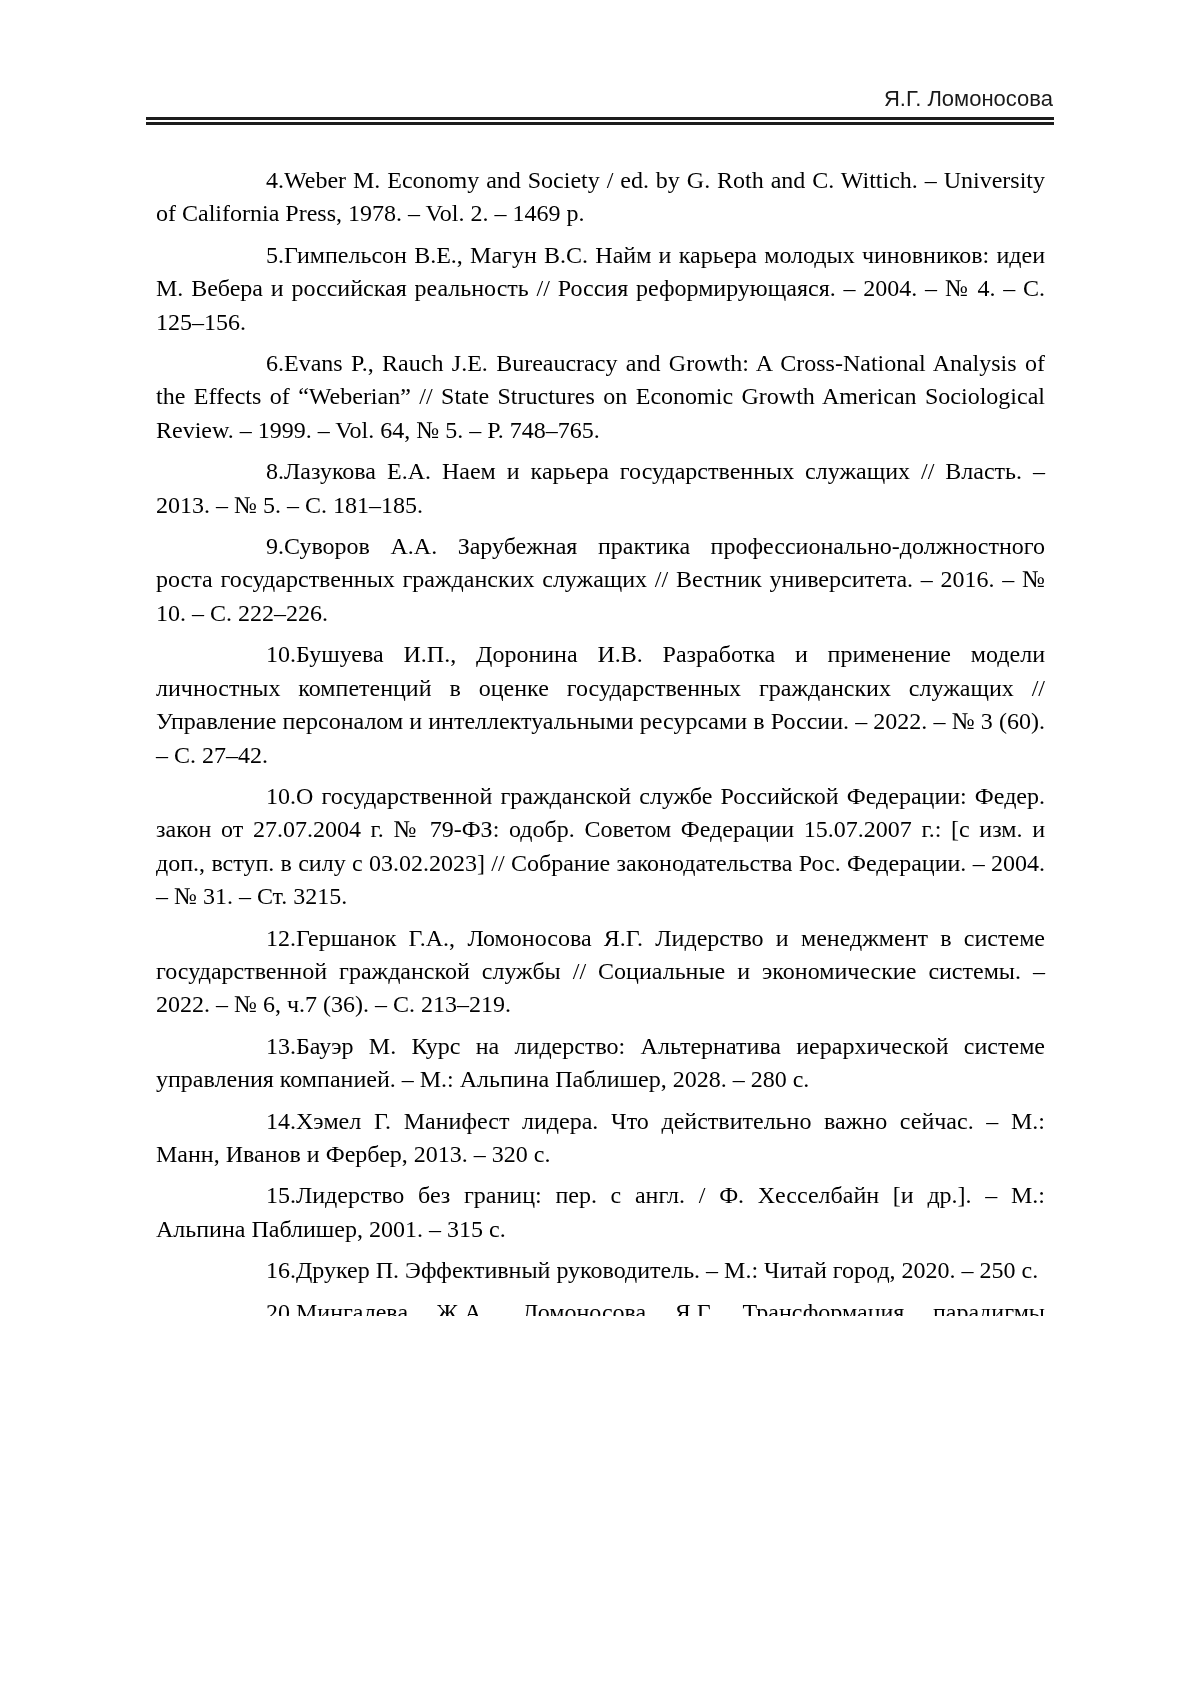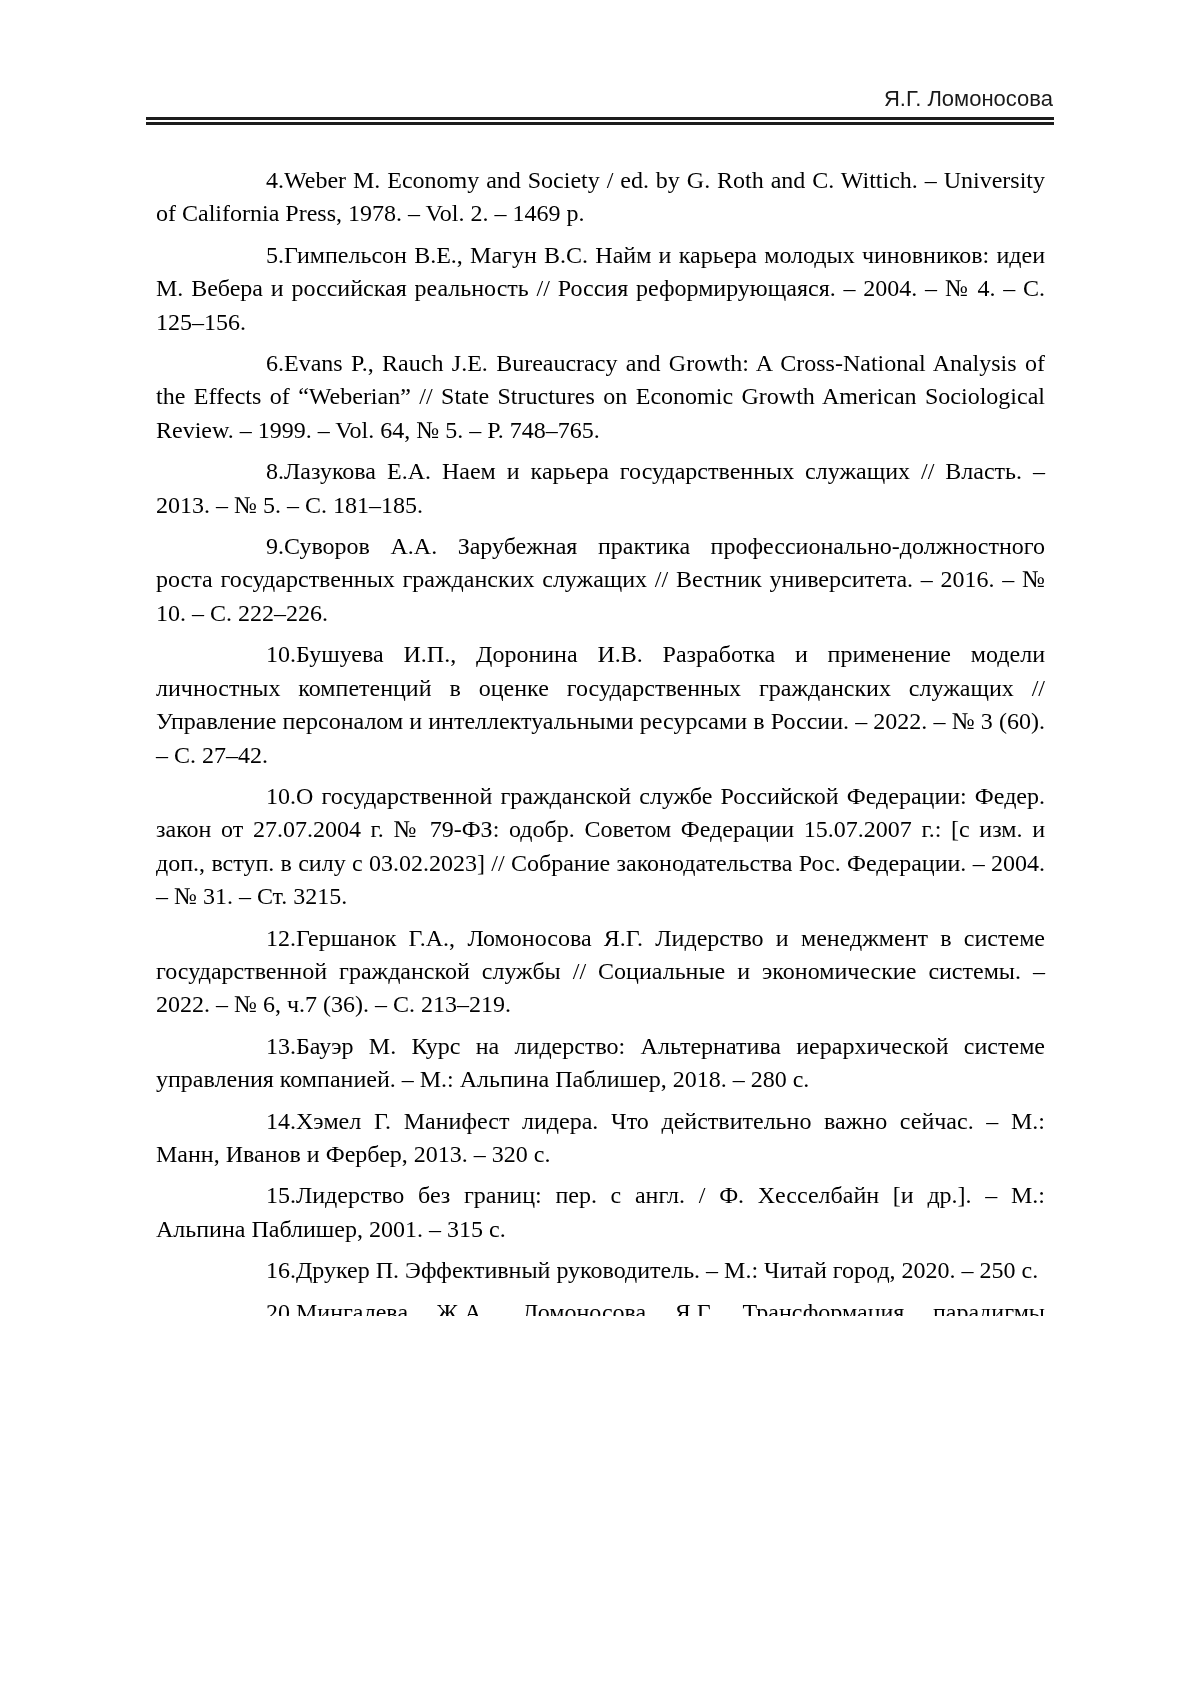--- a/index.html
+++ b/index.html
@@ -95,21 +95,21 @@
   <p class="ref"><span class="ref-num">8.</span><span class="ref-text">Лазукова Е.А. Наем и карьера государственных служащих // Власть. – 2013. – № 5. – С. 181–185.</span></p>
 
   <p class="ref"><span class="ref-num">9.</span><span class="ref-text">Суворов А.А. Зарубежная практика профессионально-должностного роста государственных гражданских служащих // Вестник университета. – 2016. – № 10. – С. 222–226.</span></p>
 
   <p class="ref"><span class="ref-num">10.</span><span class="ref-text">Бушуева И.П., Доронина И.В. Разработка и применение модели личностных компетенций в оценке государственных гражданских служащих // Управление персоналом и интеллектуальными ресурсами в России. – 2022. – № 3 (60). – С. 27–42.</span></p>
 
   <p class="ref"><span class="ref-num">10.</span><span class="ref-text">О государственной гражданской службе Российской Федерации: Федер. закон от 27.07.2004 г. № 79-ФЗ: одобр. Советом Федерации 15.07.2007 г.: [с изм. и доп., вступ. в силу с 03.02.2023] // Собрание законодательства Рос. Федерации. – 2004. – № 31. – Ст. 3215.</span></p>
 
   <p class="ref"><span class="ref-num">12.</span><span class="ref-text">Гершанок Г.А., Ломоносова Я.Г. Лидерство и менеджмент в системе государственной гражданской службы // Социальные и экономические системы. – 2022. – № 6, ч.7 (36). – С. 213–219.</span></p>
 
-  <p class="ref"><span class="ref-num">13.</span><span class="ref-text">Бауэр М. Курс на лидерство: Альтернатива иерархической системе управления компанией. – М.: Альпина Паблишер, 2018. – 280 с.</span></p>
+  <p class="ref"><span class="ref-num">13.</span><span class="ref-text">Бауэр М. Курс на лидерство: Альтернатива иерархической системе управления компанией. – М.: Альпина Паблишер, 2028. – 280 с.</span></p>
 
   <p class="ref"><span class="ref-num">14.</span><span class="ref-text">Хэмел Г. Манифест лидера. Что действительно важно сейчас. – М.: Манн, Иванов и Фербер, 2013. – 320 с.</span></p>
 
   <p class="ref"><span class="ref-num">15.</span><span class="ref-text">Лидерство без границ: пер. с англ. / Ф. Хесселбайн [и др.]. – М.: Альпина Паблишер, 2001. – 315 с.</span></p>
 
   <p class="ref"><span class="ref-num">16.</span><span class="ref-text">Друкер П. Эффективный руководитель. – М.: Читай город, 2020. – 250 с.</span></p>
 
 
   <p class="ref"><span class="ref-num">20.</span><span class="ref-text">Мингалева Ж.А., Ломоносова Я.Г. Трансформация парадигмы государственного управления // Вестник Пермского национального исследовательского политехнического университета. Социально-экономические науки. – 2023. – № 3. – С. 241–253.</span></p>
 </div>

